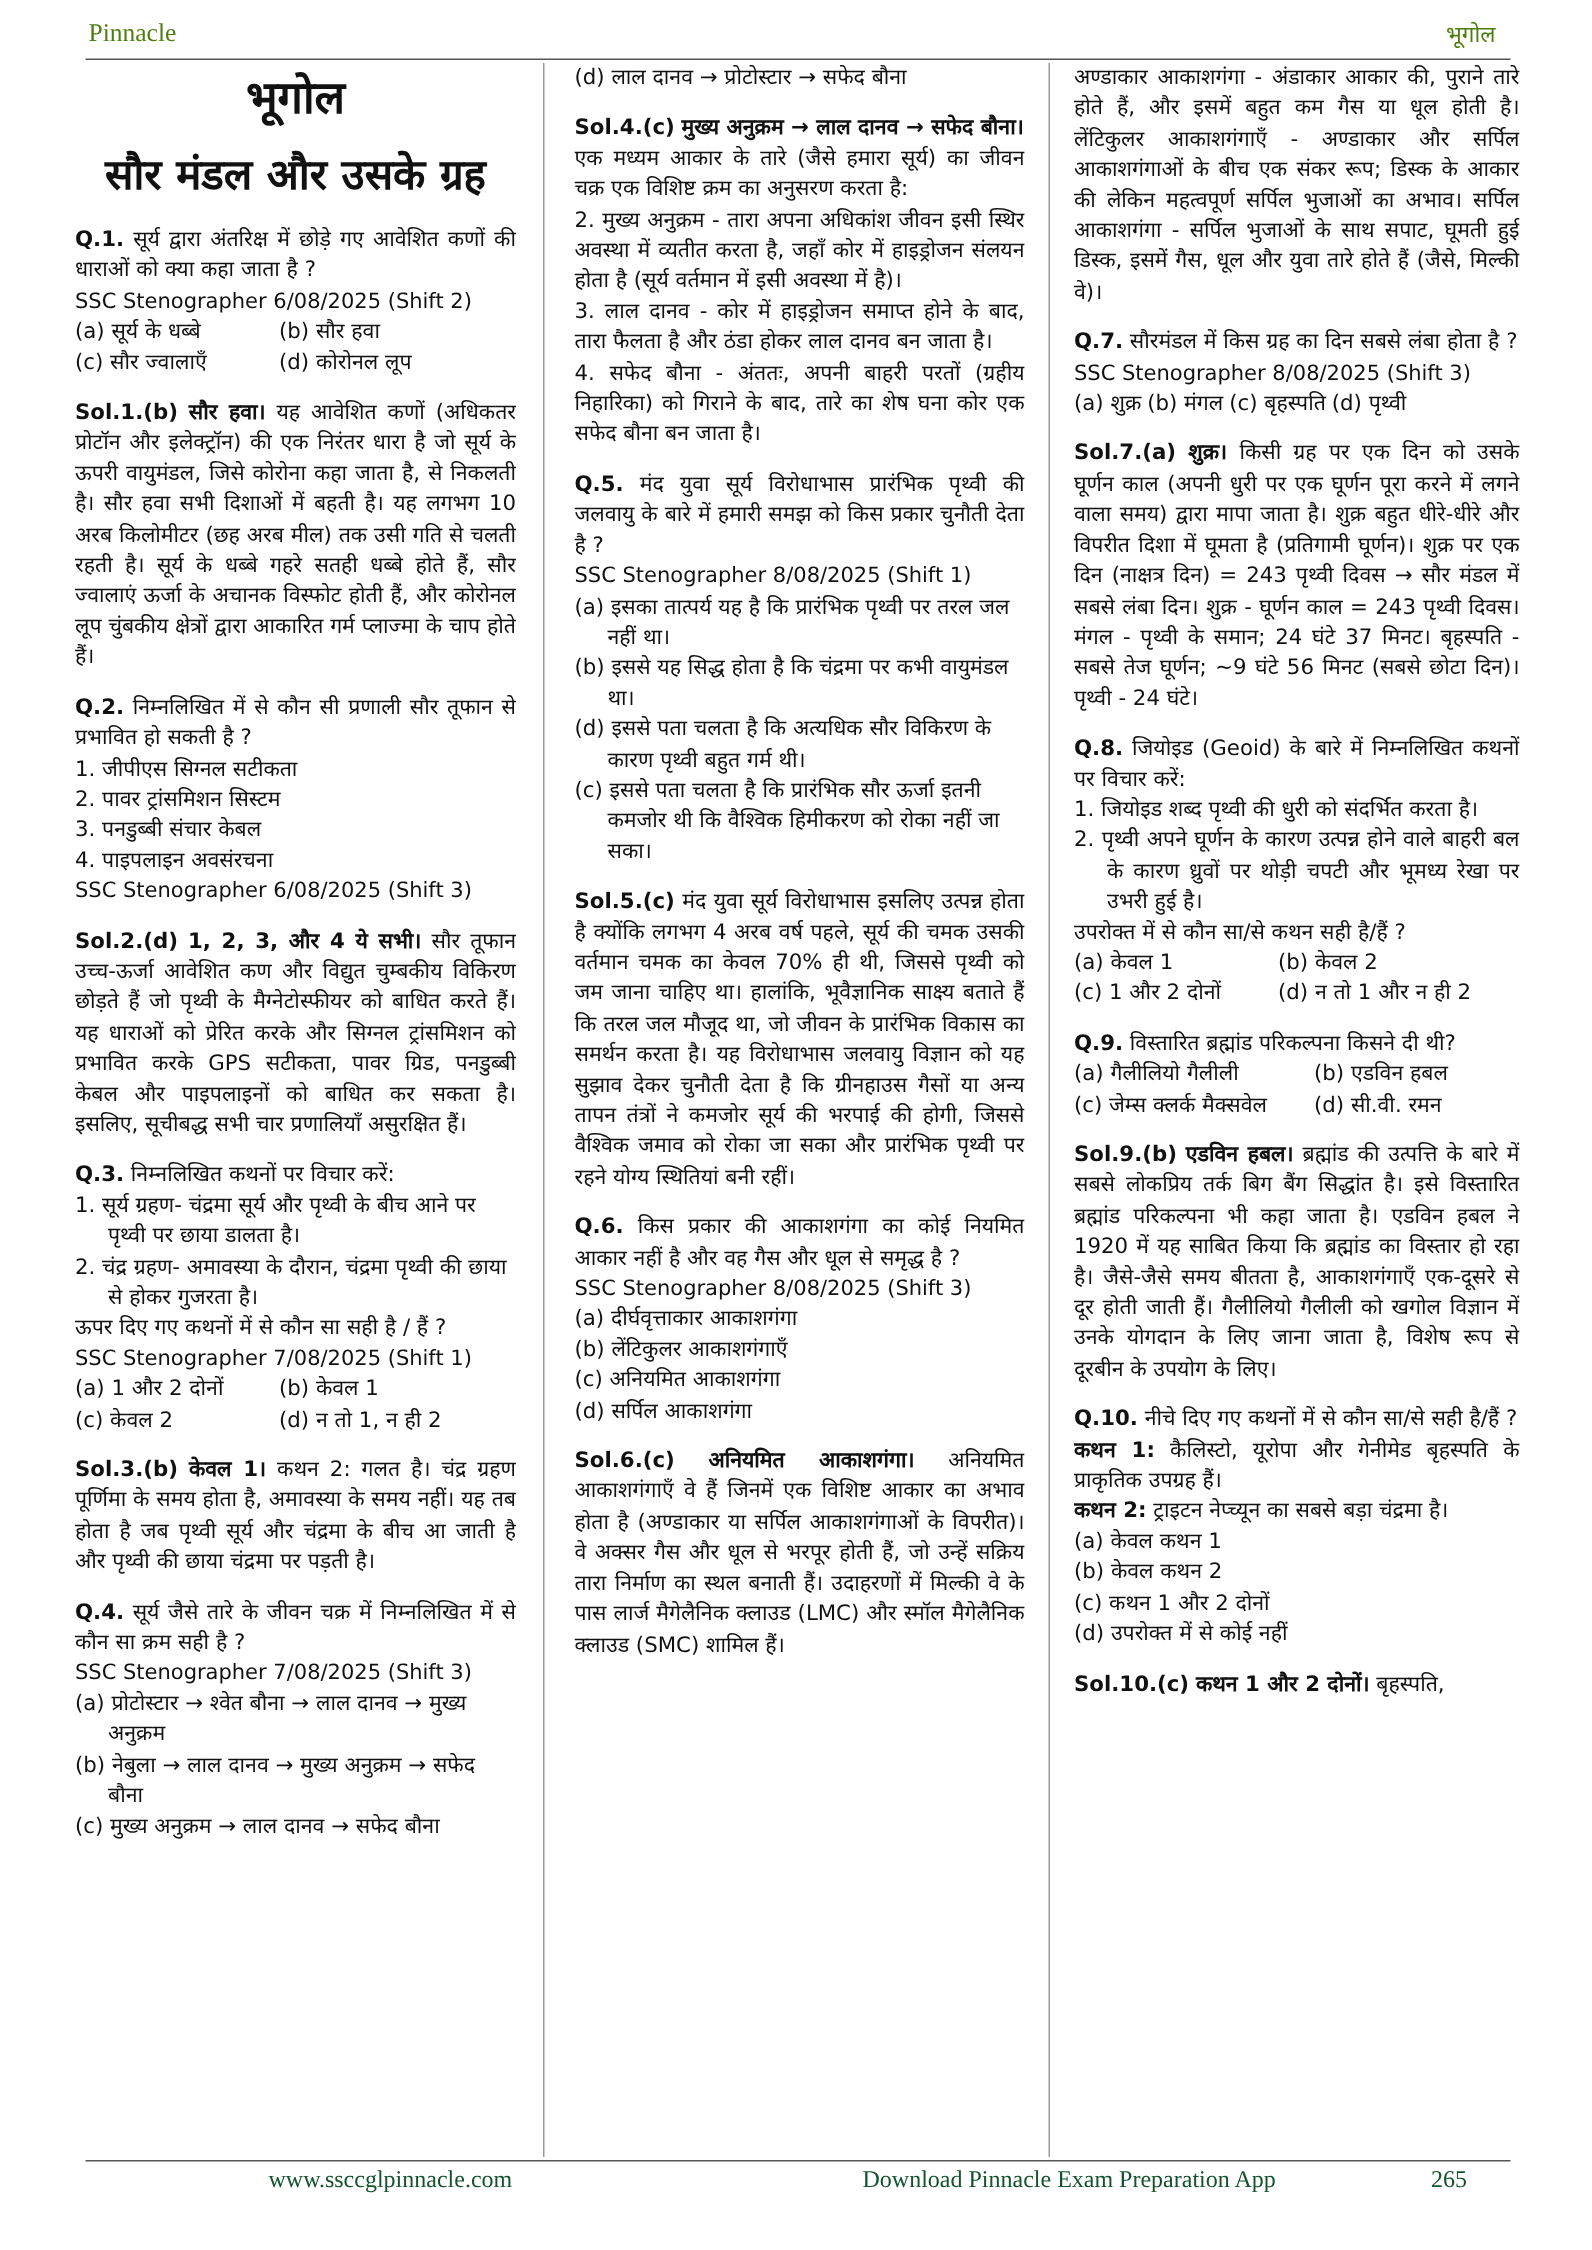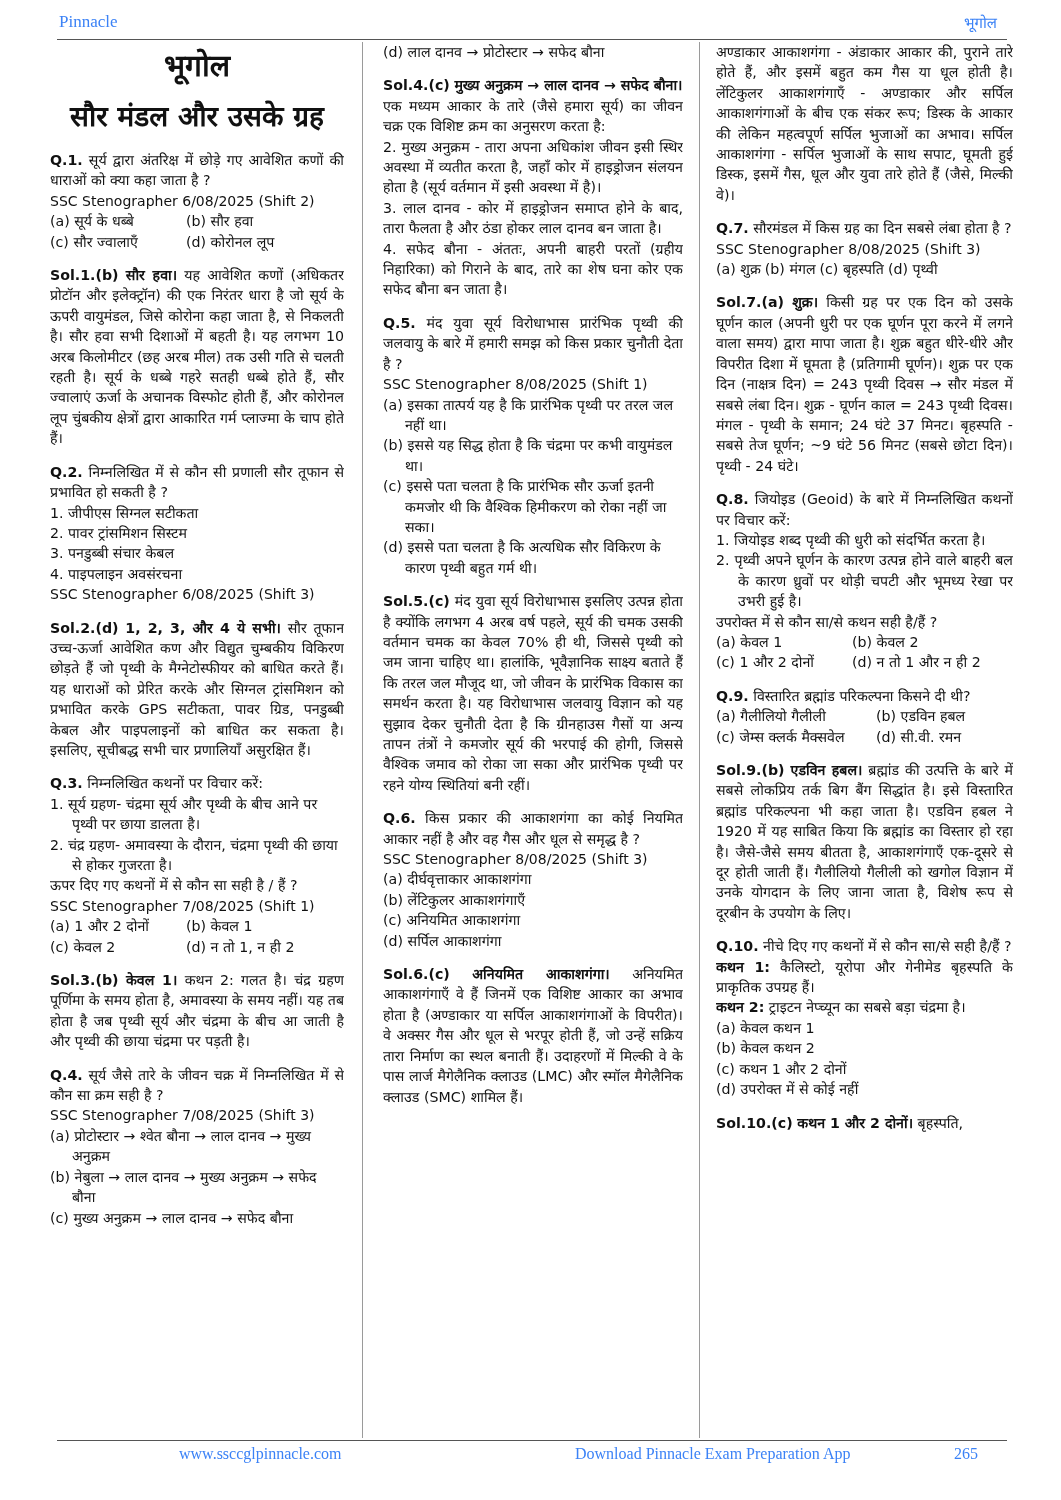--- a/index.html
+++ b/index.html
@@ -2,21 +2,21 @@
 <html><head>
 <meta charset="utf-8">
 <style>
   * { box-sizing: border-box; margin: 0; padding: 0; }
   html, body { width: 1061px; height: 1500px; background: #ffffff; overflow: hidden; }
   body { position: relative; color: #111; font-family: "DejaVu Sans", sans-serif; }
 
   .running-head {
     position: absolute; left: 57px; top: 8px; width: 950px; height: 32px;
     border-bottom: 1.5px solid #555;
-    font-family: "Liberation Serif", "DejaVu Serif", serif; font-size: 17px; color: #3b82f6;
+    font-family: "Liberation Serif", "DejaVu Serif", serif; font-size: 17px; color: #4d7c0f;
   }
   .running-head .left { position: absolute; left: 2px; top: 4px; }
   .running-head .right { position: absolute; right: 10px; top: 4px; font-family: "DejaVu Sans", sans-serif; font-size: 15px; }
 
   .col { position: absolute; top: 42px; height: 1396px; overflow: hidden; font-size: 14.2px; line-height: 20.4px; }
   .col1 { left: 50px; width: 294px; }
   .col2 { left: 383px; width: 300px; }
   .col3 { left: 716px; width: 297px; }
   .vrule { position: absolute; top: 42px; height: 1396px; width: 0; border-left: 1.5px solid #9a9a9a; }
   .vrule.a { left: 362px; }
@@ -32,21 +32,21 @@
   .opts2 { display: grid; grid-template-columns: 136px 1fr; }
   .opts2.w { grid-template-columns: 160px 1fr; }
   .opts4 { display: flex; gap: 4px; }
   .opt-hang { padding-left: 22px; text-indent: -22px; }
   .num-item { padding-left: 22px; text-indent: -22px; }
   .bold { font-weight: bold; }
 
   .running-foot {
     position: absolute; left: 57px; top: 1440px; width: 950px; height: 30px;
     border-top: 1.5px solid #555;
-    font-family: "Liberation Serif", "DejaVu Serif", serif; font-size: 16px; color: #3b82f6;
+    font-family: "Liberation Serif", "DejaVu Serif", serif; font-size: 16px; color: #14532d;
   }
   .running-foot .url { position: absolute; left: 122px; top: 4px; }
   .running-foot .app { position: absolute; left: 518px; top: 4px; }
   .running-foot .page { position: absolute; left: 897px; top: 4px; }
 </style>
 </head>
 <body>
 
 <div class="running-head">
   <span class="left">Pinnacle</span>
@@ -128,22 +128,22 @@
     <div class="just">2. मुख्य अनुक्रम - तारा अपना अधिकांश जीवन इसी स्थिर अवस्था में व्यतीत करता है, जहाँ कोर में हाइड्रोजन संलयन होता है (सूर्य वर्तमान में इसी अवस्था में है)।</div>
     <div class="just">3. लाल दानव - कोर में हाइड्रोजन समाप्त होने के बाद, तारा फैलता है और ठंडा होकर लाल दानव बन जाता है।</div>
     <div class="just">4. सफेद बौना - अंततः, अपनी बाहरी परतों (ग्रहीय निहारिका) को गिराने के बाद, तारे का शेष घना कोर एक सफेद बौना बन जाता है।</div>
   </div>
 
   <div class="block">
     <div class="just"><span class="qnum">Q.5.</span> <span>मंद युवा सूर्य विरोधाभास प्रारंभिक पृथ्वी की जलवायु के बारे में हमारी समझ को किस प्रकार चुनौती देता है ?</span></div>
     <div class="src">SSC Stenographer 8/08/2025 (Shift 1)</div>
     <div class="opt-hang">(a) इसका तात्पर्य यह है कि प्रारंभिक पृथ्वी पर तरल जल नहीं था।</div>
     <div class="opt-hang">(b) इससे यह सिद्ध होता है कि चंद्रमा पर कभी वायुमंडल था।</div>
+    <div class="opt-hang">(d) इससे पता चलता है कि अत्यधिक सौर विकिरण के कारण पृथ्वी बहुत गर्म थी।</div>
     <div class="opt-hang">(c) इससे पता चलता है कि प्रारंभिक सौर ऊर्जा इतनी कमजोर थी कि वैश्विक हिमीकरण को रोका नहीं जा सका।</div>
-    <div class="opt-hang">(d) इससे पता चलता है कि अत्यधिक सौर विकिरण के कारण पृथ्वी बहुत गर्म थी।</div>
   </div>
   <div class="block just">
     <span class="solnum">Sol.5.(c)</span>
     <span>मंद युवा सूर्य विरोधाभास इसलिए उत्पन्न होता है क्योंकि लगभग 4 अरब वर्ष पहले, सूर्य की चमक उसकी वर्तमान चमक का केवल 70% ही थी, जिससे पृथ्वी को जम जाना चाहिए था। हालांकि, भूवैज्ञानिक साक्ष्य बताते हैं कि तरल जल मौजूद था, जो जीवन के प्रारंभिक विकास का समर्थन करता है। यह विरोधाभास जलवायु विज्ञान को यह सुझाव देकर चुनौती देता है कि ग्रीनहाउस गैसों या अन्य तापन तंत्रों ने कमजोर सूर्य की भरपाई की होगी, जिससे वैश्विक जमाव को रोका जा सका और प्रारंभिक पृथ्वी पर रहने योग्य स्थितियां बनी रहीं।</span>
   </div>
 
   <div class="block">
     <div class="just"><span class="qnum">Q.6.</span> <span>किस प्रकार की आकाशगंगा का कोई नियमित आकार नहीं है और वह गैस और धूल से समृद्ध है ?</span></div>
     <div class="src">SSC Stenographer 8/08/2025 (Shift 3)</div>
     <div>(a) दीर्घवृत्ताकार आकाशगंगा</div>

